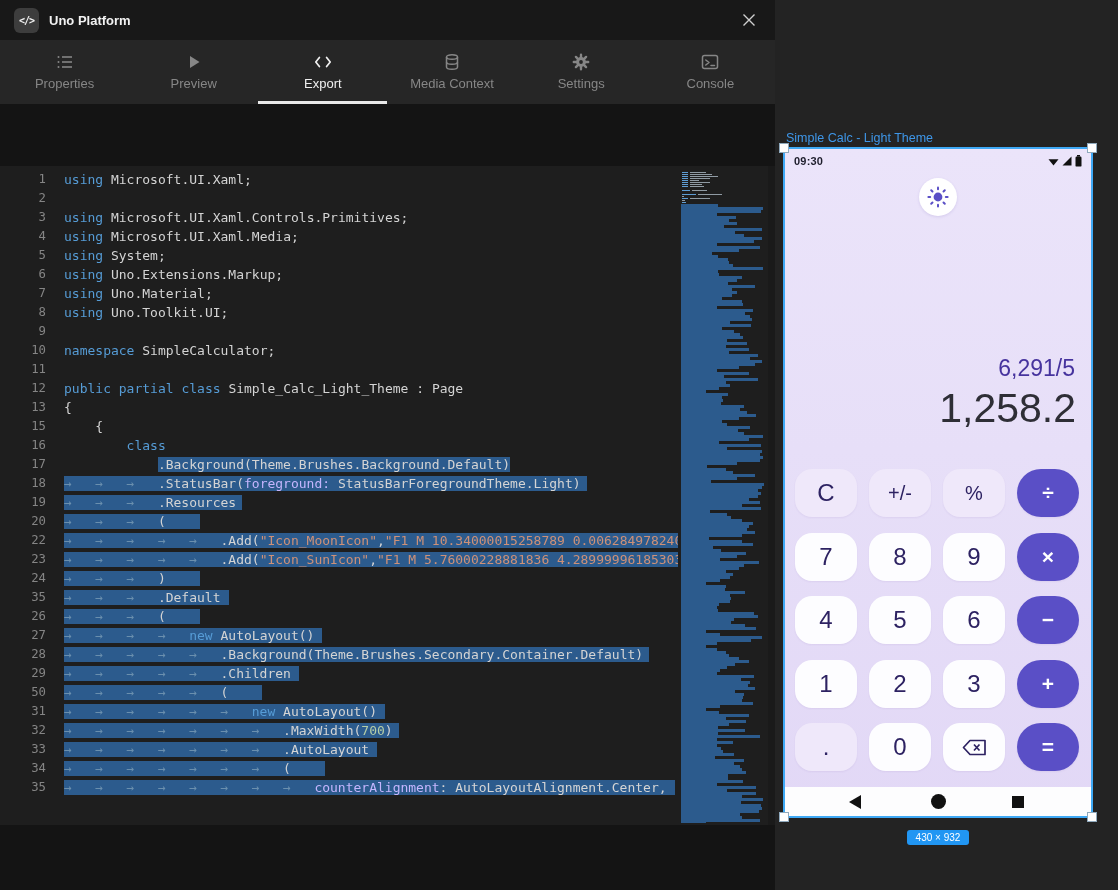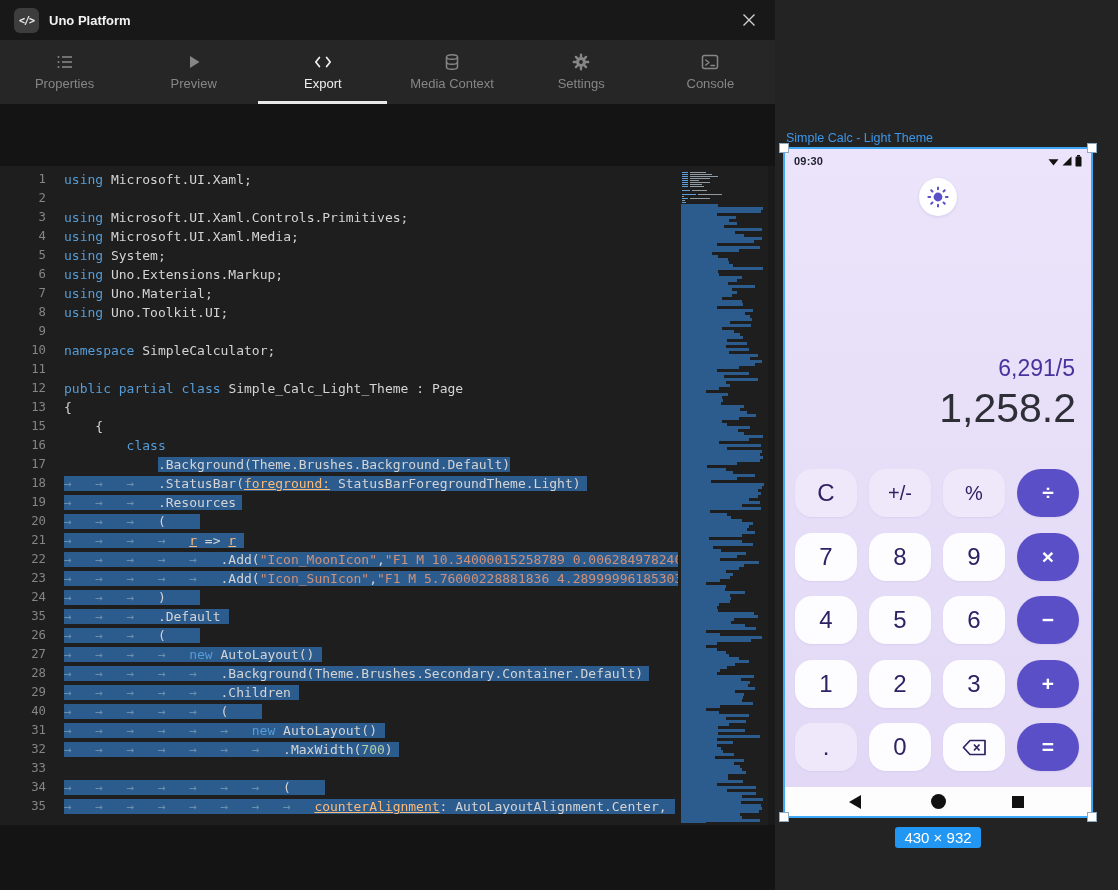--- a/index.html
+++ b/index.html
@@ -41,21 +41,21 @@
     font:700 13px "Liberation Sans",sans-serif;letter-spacing:.4px;cursor:pointer;}
 
   
   .editor{position:absolute;left:0;top:166px;width:775px;height:659px;background:#1e1e1e;overflow:hidden;}
   .code{position:absolute;left:0;top:4px;width:678px;height:655px;overflow:hidden;
     font:13px/19px "DejaVu Sans Mono","Liberation Mono",monospace;}
   .cl{display:flex;height:19px;white-space:pre;}
   .ln{width:46px;flex:none;text-align:right;color:#858585;font-size:12.3px;}
   .ct{padding-left:18px;white-space:pre;}
   .tk-k{color:#569cd6;} .tk-p{color:#d4d4d4;} .tk-s{color:#ce9178;}
-  .tk-d{color:#b5cea8;} .tk-m{color:#fdba74;text-decoration:underline;}
+  .tk-d{color:#b5cea8;} .tk-m{color:#c4b5fd;}
   .sel{background:#2c5b8d;}
   .ind{display:inline-block;width:31.3px;height:19px;vertical-align:top;}
   .tb{display:inline-block;width:31.3px;height:19px;vertical-align:top;color:#6a8fae;}
   .selpad{display:inline-block;height:19px;vertical-align:top;}
 
   .minimap{position:absolute;left:678px;top:0;width:90px;height:659px;background:#1e1e1e;}
   .mm-row{position:absolute;left:4px;height:2px;display:flex;gap:2px;}
   .mm-kw{display:inline-block;height:1.4px;background:#5e9cd3;}
   .mm-tx{display:inline-block;height:1.4px;background:#8f9aa3;}
   .mm-sel{position:absolute;left:3px;top:38px;width:83px;height:619px;background:#2c5b8d;}
@@ -90,21 +90,21 @@
   .key.tint{background:#efe8fa;}
   .key.small{font-size:20px;}
   .key.accent{background:#5a4fc6;color:#fff;border-radius:24px;font-size:21px;font-weight:700;}
   .navbar{position:absolute;left:0;right:0;bottom:0;height:29px;background:#fdfdfe;}
   .nav-back{position:absolute;left:64px;top:8px;width:0;height:0;border-top:7px solid transparent;
     border-bottom:7px solid transparent;border-right:12px solid #111;cursor:pointer;}
   .nav-home{position:absolute;left:146px;top:7px;width:15px;height:15px;border-radius:50%;
     background:#111;cursor:pointer;}
   .nav-recent{position:absolute;left:227px;top:9px;width:12px;height:12px;background:#111;cursor:pointer;}
   .badge-wrap{position:absolute;left:8px;top:827px;width:310px;text-align:center;}
-  .size-badge{display:inline-block;background:#2196f3;color:#fff;font-size:15px;
+  .size-badge{display:inline-block;background:#2196f3;color:#fff;font-size:10px;
     padding:2px 9px;border-radius:3px;}
 </style>
 </head>
 <body>
 
 <div class="stage">
 
   <section class="panel">
 
     <header class="titlebar">
@@ -214,33 +214,32 @@
           <div class="cl"><span class="ln">10</span><span class="ct"><span class="tk-k">namespace</span><span class="tk-p"> SimpleCalculator;</span></span></div>
           <div class="cl"><span class="ln">11</span><span class="ct"></span></div>
           <div class="cl"><span class="ln">12</span><span class="ct"><span class="tk-k">public</span><span class="tk-p"> </span><span class="tk-k">partial</span><span class="tk-p"> </span><span class="tk-k">class</span><span class="tk-p"> Simple_Calc_Light_Theme : Page</span></span></div>
           <div class="cl"><span class="ln">13</span><span class="ct"><span class="tk-p">{</span></span></div>
           <div class="cl"><span class="ln">15</span><span class="ct"><span class="ind"></span><span class="tk-p">{</span></span></div>
           <div class="cl"><span class="ln">16</span><span class="ct"><span class="ind"></span><span class="ind"></span><span class="tk-k">class</span></span></div>
           <div class="cl"><span class="ln">17</span><span class="ct"><span class="ind"></span><span class="ind"></span><span class="ind"></span><span class="sel"><span class="tk-p">.Background(Theme.Brushes.Background.Default)</span></span></span></div>
           <div class="cl"><span class="ln">18</span><span class="ct"><span class="sel"><span class="tb">→</span><span class="tb">→</span><span class="tb">→</span><span class="tk-p">.StatusBar(</span><span class="tk-m">foreground:</span><span class="tk-p"> StatusBarForegroundTheme.Light)</span><span class="selpad" style="width: 6px;"></span></span></span></div>
           <div class="cl"><span class="ln">19</span><span class="ct"><span class="sel"><span class="tb">→</span><span class="tb">→</span><span class="tb">→</span><span class="tk-p">.Resources</span><span class="selpad" style="width: 6px;"></span></span></span></div>
           <div class="cl"><span class="ln">20</span><span class="ct"><span class="sel"><span class="tb">→</span><span class="tb">→</span><span class="tb">→</span><span class="tk-p">(</span><span class="selpad" style="width: 34px;"></span></span></span></div>
-          <div class="cl"><span class="ln">21</span><span class="ct"><span class="sel"><span class="tb">→</span><span class="tb">→</span><span class="tb">→</span><span class="tb">→</span><span class="tk-m">r</span><span class="tk-p"> =&gt; </span><span class="tk-m">r</span><span class="selpad" style="width: 8px;"></span></span></span></div>
           <div class="cl"><span class="ln">22</span><span class="ct"><span class="sel"><span class="tb">→</span><span class="tb">→</span><span class="tb">→</span><span class="tb">→</span><span class="tb">→</span><span class="tk-p">.Add(</span><span class="tk-s">"Icon_MoonIcon"</span><span class="tk-p">,</span><span class="tk-s">"F1 M 10.34000015258789 0.00628497824074</span></span></span></div>
           <div class="cl"><span class="ln">23</span><span class="ct"><span class="sel"><span class="tb">→</span><span class="tb">→</span><span class="tb">→</span><span class="tb">→</span><span class="tb">→</span><span class="tk-p">.Add(</span><span class="tk-s">"Icon_SunIcon"</span><span class="tk-p">,</span><span class="tk-s">"F1 M 5.76000228881836 4.28999996185303</span></span></span></div>
           <div class="cl"><span class="ln">24</span><span class="ct"><span class="sel"><span class="tb">→</span><span class="tb">→</span><span class="tb">→</span><span class="tk-p">)</span><span class="selpad" style="width: 34px;"></span></span></span></div>
           <div class="cl"><span class="ln">35</span><span class="ct"><span class="sel"><span class="tb">→</span><span class="tb">→</span><span class="tb">→</span><span class="tk-p">.Default</span><span class="selpad" style="width: 8px;"></span></span></span></div>
           <div class="cl"><span class="ln">26</span><span class="ct"><span class="sel"><span class="tb">→</span><span class="tb">→</span><span class="tb">→</span><span class="tk-p">(</span><span class="selpad" style="width: 34px;"></span></span></span></div>
           <div class="cl"><span class="ln">27</span><span class="ct"><span class="sel"><span class="tb">→</span><span class="tb">→</span><span class="tb">→</span><span class="tb">→</span><span class="tk-k">new</span><span class="tk-p"> AutoLayout()</span><span class="selpad" style="width: 8px;"></span></span></span></div>
           <div class="cl"><span class="ln">28</span><span class="ct"><span class="sel"><span class="tb">→</span><span class="tb">→</span><span class="tb">→</span><span class="tb">→</span><span class="tb">→</span><span class="tk-p">.Background(Theme.Brushes.Secondary.Container.Default)</span><span class="selpad" style="width: 6px;"></span></span></span></div>
           <div class="cl"><span class="ln">29</span><span class="ct"><span class="sel"><span class="tb">→</span><span class="tb">→</span><span class="tb">→</span><span class="tb">→</span><span class="tb">→</span><span class="tk-p">.Children</span><span class="selpad" style="width: 8px;"></span></span></span></div>
-          <div class="cl"><span class="ln">40</span><span class="ct"><span class="sel"><span class="tb">→</span><span class="tb">→</span><span class="tb">→</span><span class="tb">→</span><span class="tb">→</span><span class="tk-p">(</span><span class="selpad" style="width: 34px;"></span></span></span></div>
+          <div class="cl"><span class="ln">50</span><span class="ct"><span class="sel"><span class="tb">→</span><span class="tb">→</span><span class="tb">→</span><span class="tb">→</span><span class="tb">→</span><span class="tk-p">(</span><span class="selpad" style="width: 34px;"></span></span></span></div>
           <div class="cl"><span class="ln">31</span><span class="ct"><span class="sel"><span class="tb">→</span><span class="tb">→</span><span class="tb">→</span><span class="tb">→</span><span class="tb">→</span><span class="tb">→</span><span class="tk-k">new</span><span class="tk-p"> AutoLayout()</span><span class="selpad" style="width: 8px;"></span></span></span></div>
           <div class="cl"><span class="ln">32</span><span class="ct"><span class="sel"><span class="tb">→</span><span class="tb">→</span><span class="tb">→</span><span class="tb">→</span><span class="tb">→</span><span class="tb">→</span><span class="tb">→</span><span class="tk-p">.MaxWidth(</span><span class="tk-d">700</span><span class="tk-p">)</span><span class="selpad" style="width: 6px;"></span></span></span></div>
-          <div class="cl"><span class="ln">33</span></div>
+          <div class="cl"><span class="ln">33</span><span class="ct"><span class="sel"><span class="tb">→</span><span class="tb">→</span><span class="tb">→</span><span class="tb">→</span><span class="tb">→</span><span class="tb">→</span><span class="tb">→</span><span class="tk-p">.AutoLayout</span><span class="selpad" style="width: 8px;"></span></span></span></div>
           <div class="cl"><span class="ln">34</span><span class="ct"><span class="sel"><span class="tb">→</span><span class="tb">→</span><span class="tb">→</span><span class="tb">→</span><span class="tb">→</span><span class="tb">→</span><span class="tb">→</span><span class="tk-p">(</span><span class="selpad" style="width: 34px;"></span></span></span></div>
           <div class="cl"><span class="ln">35</span><span class="ct"><span class="sel"><span class="tb">→</span><span class="tb">→</span><span class="tb">→</span><span class="tb">→</span><span class="tb">→</span><span class="tb">→</span><span class="tb">→</span><span class="tb">→</span><span class="tk-m">counterAlignment</span><span class="tk-p">: AutoLayoutAlignment.Center,</span><span class="selpad" style="width: 8px;"></span></span></span></div>
         </div>
       <div class="minimap">
           <div class="mm-row" style="top: 6px;">
             <span class="mm-kw" style="width: 6px;"></span>
             <span class="mm-tx" style="width: 16px;"></span>
           </div>
           <div class="mm-row" style="top: 8px;">
             <span class="mm-kw" style="width: 6px;"></span>

